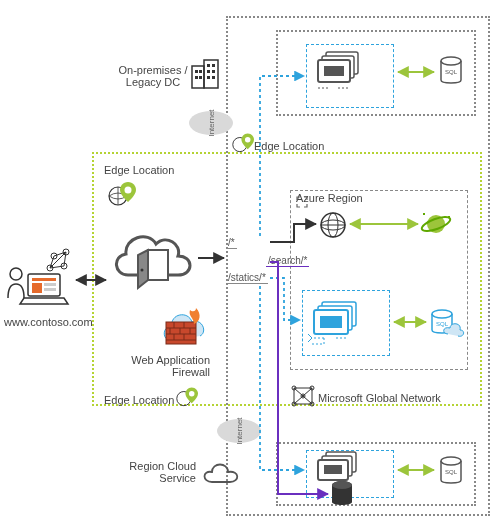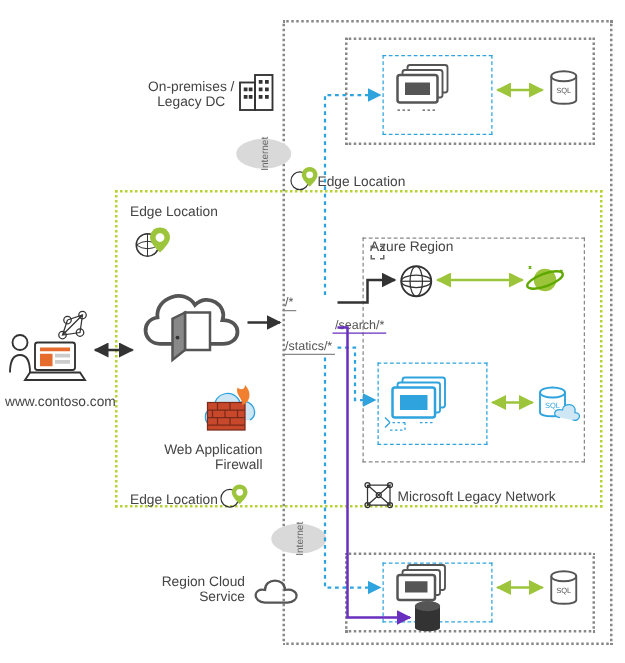--- a/index.html
+++ b/index.html
@@ -66,21 +66,21 @@
 <div class="abs label" style="left:254px; top:140px;">Edge Location</div>
 
 <div class="abs label" style="left:104px; top:394px;">Edge Location</div>
 
 <div class="abs label" style="left:296px; top:192px;">Azure Region</div>
 
 <div class="abs label" style="left:120px; top:354px; width:90px; text-align:right;">Web Application Firewall</div>
 
 <div class="abs label" style="left:4px; top:316px;">www.contoso.com</div>
 
-<div class="abs label" style="left:318px; top:392px;">Microsoft Legacy Network</div>
+<div class="abs label" style="left:318px; top:392px;">Microsoft Global Network</div>
 
 <div class="abs label" style="left:126px; top:460px; width:70px; text-align:right;">Region Cloud Service</div>
 
 <div class="abs" style="left:226px; top:236px;">
   <span class="path-label">/*</span>
 </div>
 <div class="abs" style="left:226px; top:254px;margin-left:40px;">
   <span class="path-label" style="border-bottom-color:#6a2fbf;">/search/*</span>
 </div>
 <div class="abs" style="left:226px; top:271px;">

